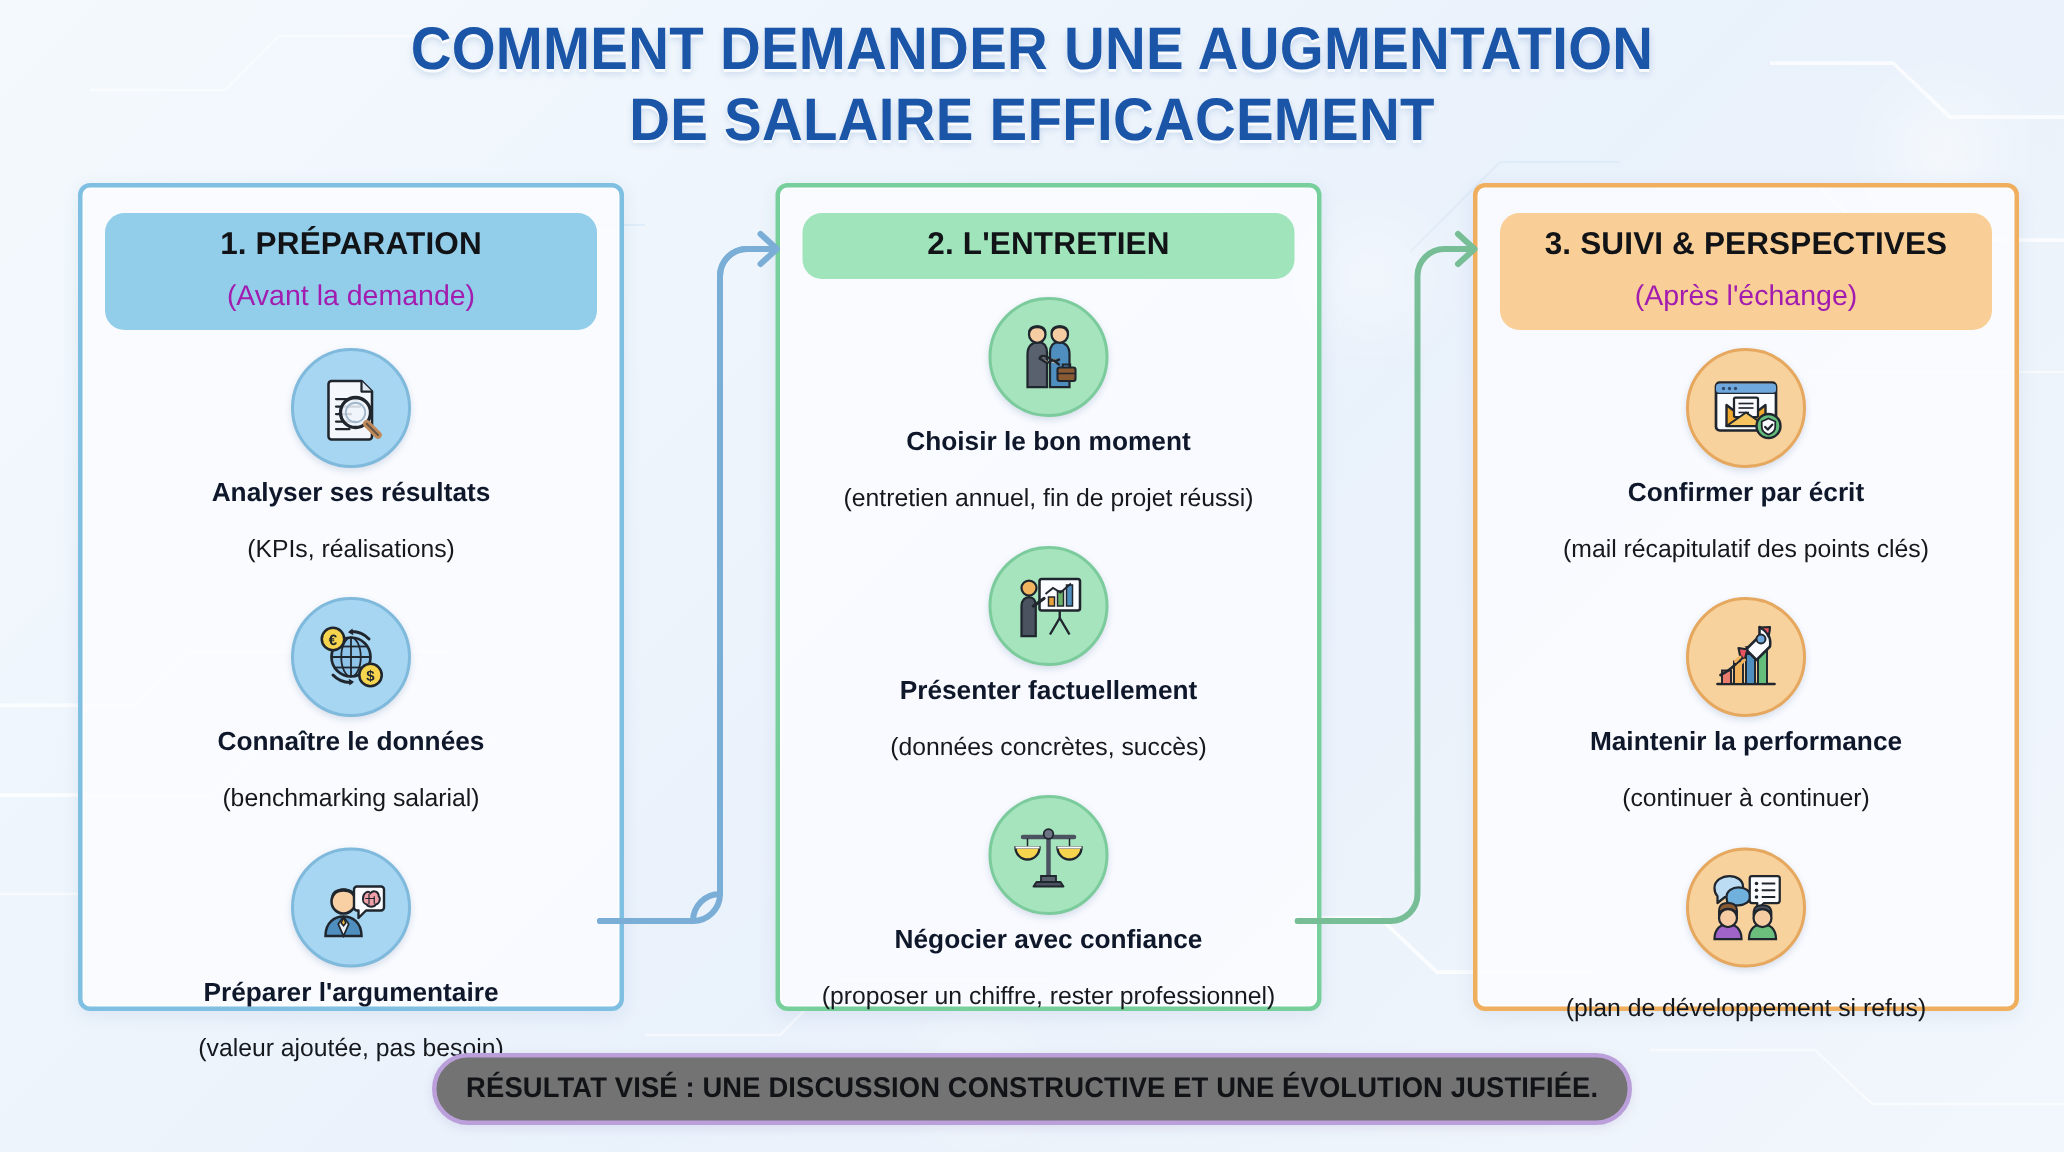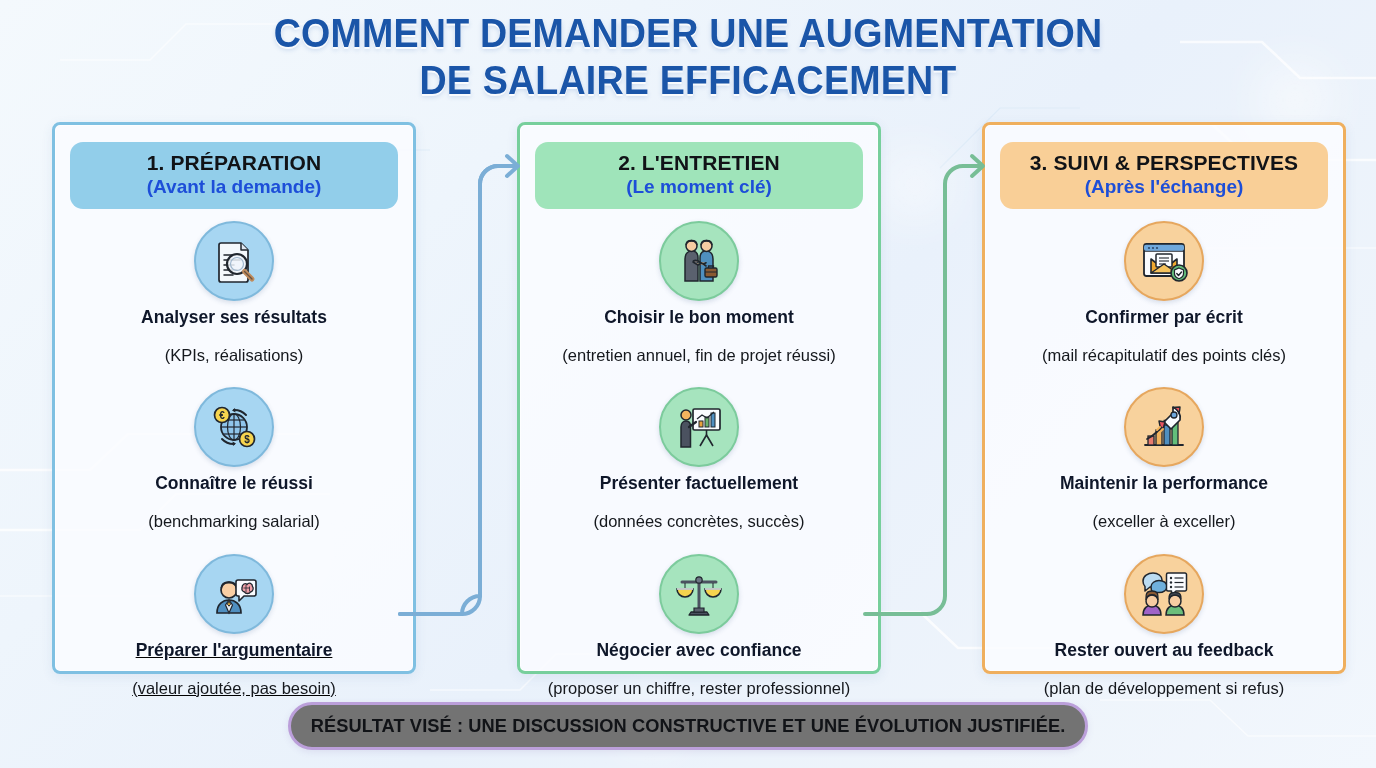--- a/index.html
+++ b/index.html
@@ -36,40 +36,40 @@
   .card.c2{left:517px;border:3px solid #77CF9C;}
   .card.c3{left:982px;border:3px solid #EFAF5E;}
 
   .card-head{
     margin:17px 15px 0 15px;border-radius:13px;padding:9px 6px 11px 6px;text-align:center;
   }
   .card.c1 .card-head{background:#92CEEA;}
   .card.c2 .card-head{background:#9FE4BA;}
   .card.c3 .card-head{background:#F9CF97;}
   .head-title{font-size:21px;font-weight:bold;color:#111317;letter-spacing:.1px;line-height:1.12;}
-  .head-sub{font-size:19px;color:#1d4ed8;line-height:1.2;margin-top:1px;font-weight:bold;}
+  .head-sub{font-size:19px;color:#a21caf;line-height:1.2;margin-top:12px;}
 
   .items{margin-top:12px;}
   .item{text-align:center;margin-bottom:4px;}
   .icon-circle{
     width:76px;height:76px;border-radius:50%;margin:0 auto 6px auto;position:relative;
     display:flex;align-items:center;justify-content:center;
     box-shadow:0 2px 5px rgba(40,70,120,.16);
   }
   .card.c1 .icon-circle{background:#A7D6F2;border:2px solid #7FB9DC;}
   .card.c2 .icon-circle{background:#A6E4BE;border:2px solid #7CCB9C;}
   .card.c3 .icon-circle{background:#F8D29D;border:2px solid #E6A75E;}
   .icon-circle svg{display:block;}
   .item-title{font-size:17.5px;font-weight:bold;color:#0f172a;line-height:1.2;}
   .item-sub{font-size:16.5px;color:#15181d;line-height:1.22;padding:0 4px;margin-top:17px;}
 
   
   .c1 .item:nth-child(1){margin-top:8px;}
   .c1 .item:nth-child(2){margin-top:22px;}
-  .c1 .item:nth-child(3){margin-top:22px;text-decoration:underline;}
+  .c1 .item:nth-child(3){margin-top:22px;}
   .c2 .item:nth-child(1){margin-top:8px;}
   .c2 .item:nth-child(2){margin-top:22px;}
   .c2 .item:nth-child(3){margin-top:22px;}
   .c3 .item:nth-child(1){margin-top:8px;}
   .c3 .item:nth-child(2){margin-top:22px;}
   .c3 .item:nth-child(3){margin-top:22px;}
 
   
   .connector{position:absolute;top:0;height:552px;width:130px;pointer-events:none;}
   .connector.a1{left:398px;}
@@ -164,21 +164,21 @@
             <path d="M38 14 a16 16 0 0 0 -12 -5" fill="none" stroke="#20262e" stroke-width="2" stroke-linecap="round"></path>
             <path d="M27 7 l-3 2.5 l3.5 2" fill="#20262e"></path>
             <path d="M14 38 a16 16 0 0 0 12 5" fill="none" stroke="#20262e" stroke-width="2" stroke-linecap="round"></path>
             <path d="M25 45 l3 -2.5 l-3.5 -2" fill="#20262e"></path>
             <circle cx="14" cy="14" r="7.5" fill="#F6D44E" stroke="#20262e" stroke-width="1.7"></circle>
             <text x="14" y="18" font-size="10" font-family="'Liberation Sans',sans-serif" font-weight="bold" fill="#20262e" text-anchor="middle">€</text>
             <circle cx="39" cy="38" r="7.5" fill="#F6D44E" stroke="#20262e" stroke-width="1.7"></circle>
             <text x="39" y="42" font-size="10" font-family="'Liberation Sans',sans-serif" font-weight="bold" fill="#20262e" text-anchor="middle">$</text>
           </svg>
         </div>
-        <div class="item-title">Connaître le réussi</div>
+        <div class="item-title">Connaître le données</div>
         <div class="item-sub">(benchmarking salarial)</div>
       </div>
 
       <div class="item">
         <div class="icon-circle">
           <svg width="52" height="52" viewBox="0 0 52 52">
             <path d="M9 45 c0 -9 6 -13 12 -13 s12 4 12 13z" fill="#4F8FC0" stroke="#20262e" stroke-width="1.7"></path>
             <path d="M21 32 l-3.5 5 l3.5 8 l3.5 -8z" fill="#E8EEF5" stroke="#20262e" stroke-width="1.2"></path>
             <path d="M21 33 l-1.6 3.2 l1.6 2 l1.6 -2z" fill="#E8B23C" stroke="#20262e" stroke-width="1"></path>
             <circle cx="21" cy="22" r="8" fill="#F9CFA4" stroke="#20262e" stroke-width="1.7"></circle>
@@ -195,21 +195,20 @@
         <div class="item-title">Préparer l'argumentaire</div>
         <div class="item-sub">(valeur ajoutée, pas besoin)</div>
       </div>
 
     </div>
   </div>
 
   <div class="card c2">
     <div class="card-head">
       <div class="head-title">2. L'ENTRETIEN</div>
-      <div class="head-sub">(Le moment clé)</div>
     </div>
     <div class="items c2">
 
       <div class="item">
         <div class="icon-circle">
           <svg width="52" height="52" viewBox="0 0 52 52">
             <path d="M12 46 V24 c0 -5 3 -8 7 -8 c4 0 6 3 6 7 v23z" fill="#5A616E" stroke="#20262e" stroke-width="1.5"></path>
             <circle cx="18.5" cy="11" r="5.5" fill="#F6CCA2" stroke="#20262e" stroke-width="1.5"></circle>
             <path d="M13 10 c0 -5 11 -5 11 0 c0 -2.5 -.6 -4.6 -5.5 -4.6 S13 7.5 13 10z" fill="#8A6A42" stroke="#20262e" stroke-width="1.2"></path>
             <path d="M40 46 V24 c0 -5 -3 -8 -7 -8 c-4 0 -6 3 -6 7 v23z" fill="#4F8FC0" stroke="#20262e" stroke-width="1.5"></path>
@@ -316,21 +315,21 @@
             <path d="M9 38 C16 35 22 28 31 18" fill="none" stroke="#20262e" stroke-width="1.8" stroke-linecap="round"></path>
             <path d="M31 18 l-6 1 l4 4z" fill="#20262e"></path>
             <path d="M35 6 c5 2 8 7 7 13 l-9 9 l-7 -7 l9 -9 c0 0 0 -4 0 -6z" fill="#FAFCFF" stroke="#20262e" stroke-width="1.7" stroke-linejoin="round"></path>
             <path d="M42 6 c-2.5 0 -5 0 -7 .5 c3 1 5 3 6 6 c.5 -2 1 -4.5 1 -6.5z" fill="#E8555F" stroke="#20262e" stroke-width="1.4" stroke-linejoin="round"></path>
             <path d="M27 21 l-6 -1 l1 5 l3 3z" fill="#E8555F" stroke="#20262e" stroke-width="1.4" stroke-linejoin="round"></path>
             <circle cx="36" cy="14" r="3" fill="#6FA8DC" stroke="#20262e" stroke-width="1.3"></circle>
             <path d="M25 28 l-4 4 M22 26 l-3 3" stroke="#F2B45E" stroke-width="2" stroke-linecap="round"></path>
           </svg>
         </div>
         <div class="item-title">Maintenir la performance</div>
-        <div class="item-sub">(exceller à exceller)</div>
+        <div class="item-sub">(continuer à continuer)</div>
       </div>
 
       <div class="item">
         <div class="icon-circle">
           <svg width="52" height="52" viewBox="0 0 52 52">
             <path d="M5 13 c0 -5 5 -8 10 -8 c5 0 9 3 9 7 c0 4 -4 7 -9 7 h-3 l-5 4 v-4.5 c-1.3 -1.3 -2 -3 -2 -5.5z" fill="#BBDCF2" stroke="#20262e" stroke-width="1.5" stroke-linejoin="round"></path>
             <path d="M13 19 c0 -4 4 -6.5 8 -6.5 c4.5 0 8 2.5 8 6 c0 3.5 -3.5 6 -8 6 h-2 l-4.5 3.5 V24 c-1 -1.2 -1.5 -3 -1.5 -5z" fill="#6FB0DC" stroke="#20262e" stroke-width="1.5" stroke-linejoin="round"></path>
             <path d="M30 5 h17 a1.5 1.5 0 0 1 1.5 1.5 v15 a1.5 1.5 0 0 1 -1.5 1.5 h-9 l-4.5 4.5 V23 H30 a1.5 1.5 0 0 1 -1.5 -1.5 v-15 A1.5 1.5 0 0 1 30 5z" fill="#FAFCFF" stroke="#20262e" stroke-width="1.5" stroke-linejoin="round"></path>
             <g fill="#20262e">
               <circle cx="33" cy="10" r="1.2"></circle>
@@ -343,21 +342,20 @@
                 <path d="M36.5 19 h9"></path>
             </g>
             <path d="M5 47 c0 -7 4.5 -10 9 -10 c4.5 0 9 3 9 10z" fill="#A063C8" stroke="#20262e" stroke-width="1.5"></path>
             <circle cx="14" cy="33" r="6" fill="#F6CCA2" stroke="#20262e" stroke-width="1.5"></circle>
             <path d="M8 32 c0 -7 12 -7 12 0 c0 -4 1 -9 -6 -9 s-6 5 -6 9z" fill="#8A5A33" stroke="#20262e" stroke-width="1.3"></path>
             <path d="M28 47 c0 -7 4.5 -10 9 -10 c4.5 0 9 3 9 10z" fill="#6BBE7B" stroke="#20262e" stroke-width="1.5"></path>
             <circle cx="37" cy="33" r="6" fill="#F6CCA2" stroke="#20262e" stroke-width="1.5"></circle>
             <path d="M31 31.5 c0 -6 12 -6 12 0 c0 -3 .5 -7 -6 -7 s-6 4 -6 7z" fill="#4B5260" stroke="#20262e" stroke-width="1.3"></path>
           </svg>
         </div>
-        <div class="item-title">Rester ouvert au feedback</div>
         <div class="item-sub">(plan de développement si refus)</div>
       </div>
 
     </div>
   </div>
 
   <div class="connector a1">
     <svg viewBox="0 0 130 552" width="130" height="552">
       <path d="M2 492 H64 a18 18 0 0 1 18 -18 V62 a18 18 0 0 1 18 -18 H118" fill="none" stroke="#7BAED6" stroke-width="4" stroke-linecap="round" stroke-linejoin="round" transform="translate(0,0) scale(1,1)"></path>
       <path d="M2 492 H64 a18 18 0 0 0 18 -18 V62 a18 18 0 0 1 18 -18 H118" fill="none" stroke="#7BAED6" stroke-width="4" stroke-linecap="round" stroke-linejoin="round"></path>

